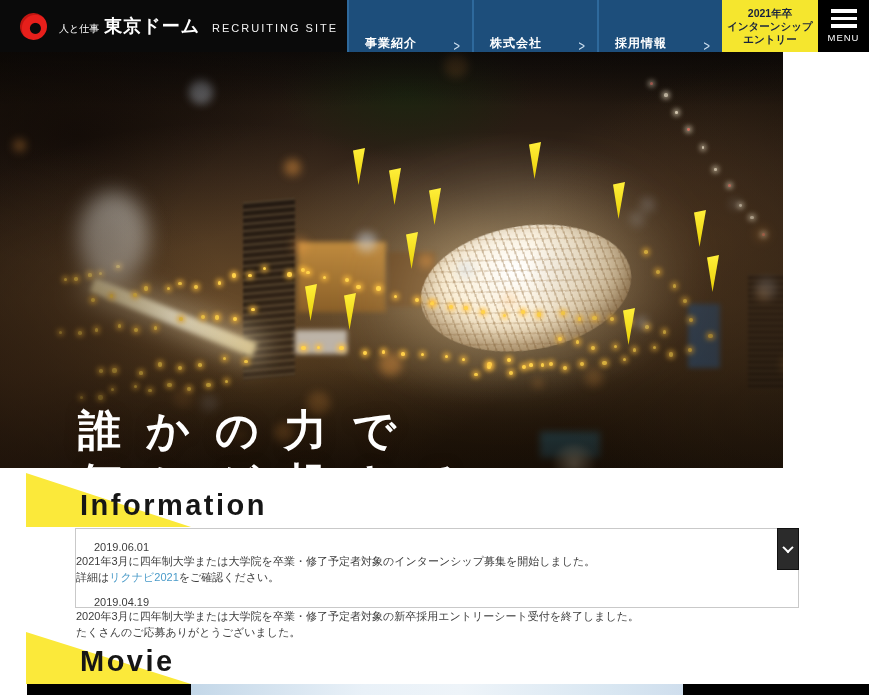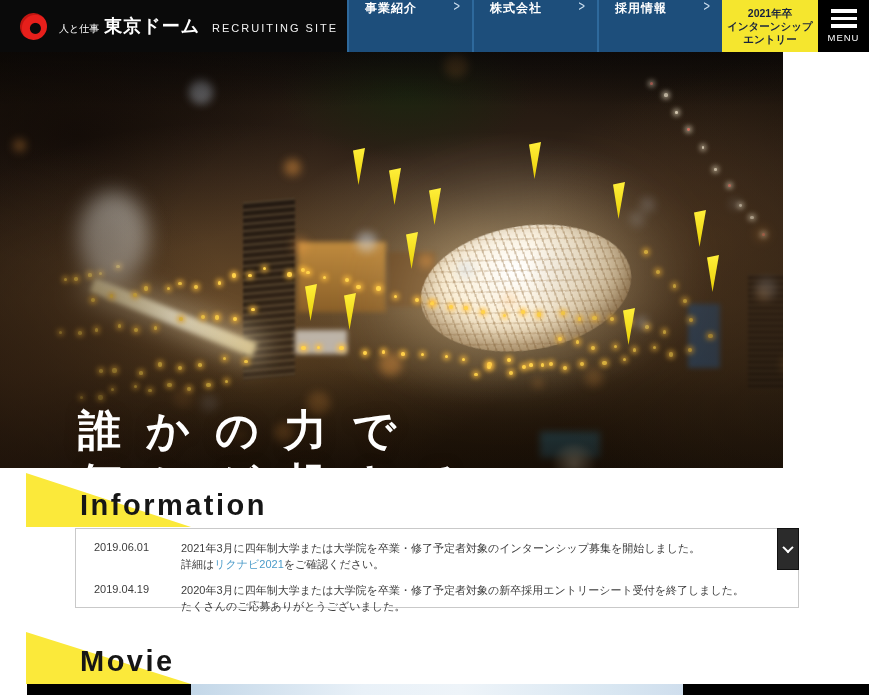--- a/index.html
+++ b/index.html
@@ -12,21 +12,21 @@
   .brand { display:flex; align-items:center; padding-left:20px; flex:1; }
   .logo { width:27px; height:27px; border-radius:50%;
           background:radial-gradient(circle at 56% 58%, #0a0a0a 0 5px, #e71f1b 6px 13px, #c21511 14px);
           transform:rotate(-8deg); }
   .brand-text { display:flex; align-items:baseline; margin-left:12px; color:#fff; }
   .company-prefix { font-size:10px; margin-right:5px; }
   .company-name { font-size:18px; font-weight:bold; letter-spacing:1px; }
   .site-label { font-size:11px; letter-spacing:2px; margin-left:12px; color:#f2f2f2; }
   .nav { display:flex; align-items:stretch; }
   .nav-item { width:125px; background:#1d4e7b; border-left:2px solid #2e699c; color:#fff;
-              display:flex; align-items:flex-start; justify-content:space-between; padding:0 12px 0 16px; cursor:pointer; }
+              display:flex; align-items:flex-end; justify-content:space-between; padding:0 12px 0 16px; cursor:pointer; }
   .nav-label { font-size:12px; font-weight:bold; letter-spacing:1px; }
   .nav-arrow { font-size:11px; color:#cfe2f2; transform:scaleY(1.3); }
   .entry-btn { width:96px; background:#f5e62e; color:#17223e; display:flex; flex-direction:column;
                align-items:center; justify-content:center; line-height:13px; font-size:10.5px; font-weight:bold; cursor:pointer; }
   .menu-btn { width:51px; background:#000; display:flex; flex-direction:column; align-items:center; justify-content:center; cursor:pointer; }
   .menu-bars { display:flex; flex-direction:column; gap:4px; margin-bottom:4px; }
   .menu-bars i { display:block; width:26px; height:3.5px; background:#fff; }
   .menu-label { color:#fff; font-size:9.5px; letter-spacing:1px; }
 
   
@@ -88,21 +88,21 @@
   .wedge { position:absolute; left:26px; width:165px; background:#fbe93a; }
   .wedge-info { top:473px; height:54px; clip-path:polygon(0 0, 100% 100%, 0 100%); }
   .wedge-movie { top:632px; height:52px; clip-path:polygon(0 0, 100% 100%, 0 100%); }
   .section-heading { position:absolute; left:80px; color:#161616; font-size:29px; font-weight:bold; letter-spacing:2.5px; z-index:5; }
   .heading-info { top:489px; }
   .heading-movie { top:645px; }
 
   
   .news-box { position:absolute; left:75px; top:528px; width:724px; height:80px;
     background:#fff; border:1px solid #c9c9c9; padding:7px 0 0 0; }
-  .news-row { display:flex; padding:4px 0 6px 0; }
+  .news-row { display:flex; padding:4px 0 6px 0;flex-direction:column; }
   .news-date { width:87px; margin-left:18px; font-size:11px; color:#3c3c3c; flex:none; padding-top:1px; }
   .news-text { font-size:11px; color:#3c3c3c; line-height:16px; padding-right:40px; }
   .news-link { color:#4a9bc9; text-decoration:none; cursor:pointer; }
   .expand-btn { position:absolute; top:-1px; right:-1px; width:22px; height:42px; background:#2b2b2b;
     border:1px solid #111; display:flex; align-items:center; justify-content:center; cursor:pointer; }
   .chev-down { display:block; width:8px; height:8px; border-left:2px solid #fff; border-bottom:2px solid #fff;
     transform:rotate(-45deg) translate(1px,-1px); }
 
   
   .movie-band { position:absolute; left:27px; top:684px; width:842px; height:11px; background:#000; }

